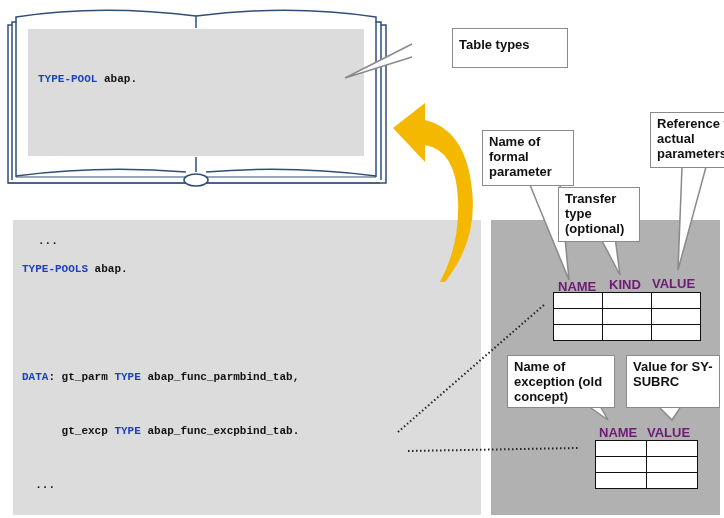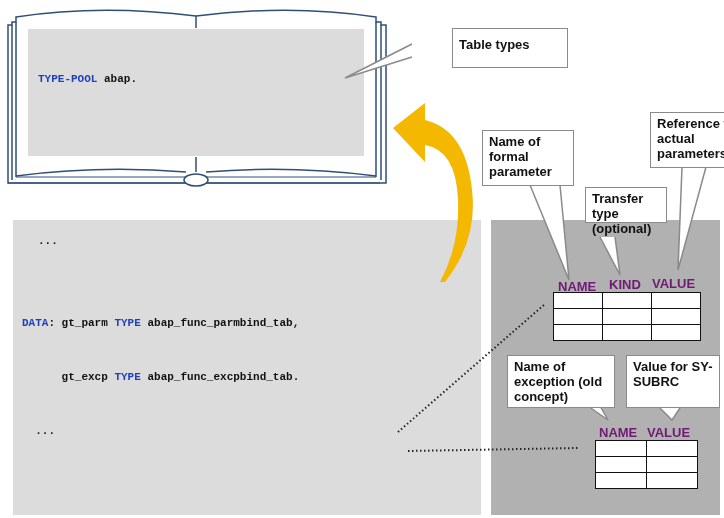--- a/index.html
+++ b/index.html
@@ -60,21 +60,21 @@
   <path d="M588 406 L608 420 L600 406" fill="#fff" stroke="#8a8a8a" stroke-width="1.5"></path>
 
   <path d="M660 408 L672 420 L680 408" fill="#fff" stroke="#8a8a8a" stroke-width="1.5"></path>
 
   <path d="M398 432 L545 304" stroke="#222" stroke-width="2" stroke-dasharray="1.5,2.5" fill="none"></path>
   <path d="M408 451 L578 448" stroke="#222" stroke-width="2" stroke-dasharray="1.5,2.5" fill="none"></path>
 </svg>
 
 <div class="abs callout" style="left:408px;top:28px;width:116px;height:40px;padding-top:8px;margin-left:44px;">Table types</div>
 <div class="abs callout" style="left:482px;top:130px;width:92px;height:56px;">Name of formal parameter</div>
-<div class="abs callout" style="left:585px;top:187px;width:82px;height:36px;">Transfer type (optional)</div>
+<div class="abs callout" style="left:558px;top:187px;width:82px;height:55px;">Transfer type (optional)</div>
 <div class="abs callout" style="left:650px;top:112px;width:96px;height:56px;">Reference to actual parameters</div>
 <div class="abs callout" style="left:507px;top:355px;width:108px;height:53px;">Name of exception (old concept)</div>
 <div class="abs callout" style="left:626px;top:355px;width:94px;height:53px;">Value for SY-SUBRC</div>
 
 <div class="abs colhdr" style="left:558px;top:279px;">NAME</div>
 <div class="abs colhdr" style="left:609px;top:277px;">KIND</div>
 <div class="abs colhdr" style="left:652px;top:276px;">VALUE</div>
 <table class="grid" style="left:553px;top:292px;width:148px;">
   <tbody>
       <tr>
@@ -108,20 +108,21 @@
         <td></td>
       </tr>
   <tr>
         <td></td>
         <td></td>
       </tr>
 </tbody>
   </table>
 
 <div class="abs code" style="left:22px;top:224px;">
+  <div><span class="kw">TYPE-POOLS</span><span> abap.</span></div>
   <div>​</div>
   <div><span class="kw">DATA</span><span>: gt_parm </span><span class="kw">TYPE</span><span> abap_func_parmbind_tab,</span></div>
   <div><span>      gt_excp </span><span class="kw">TYPE</span><span> abap_func_excpbind_tab.</span></div>
   <div>  ...</div>
   
   
   
   
   
   

